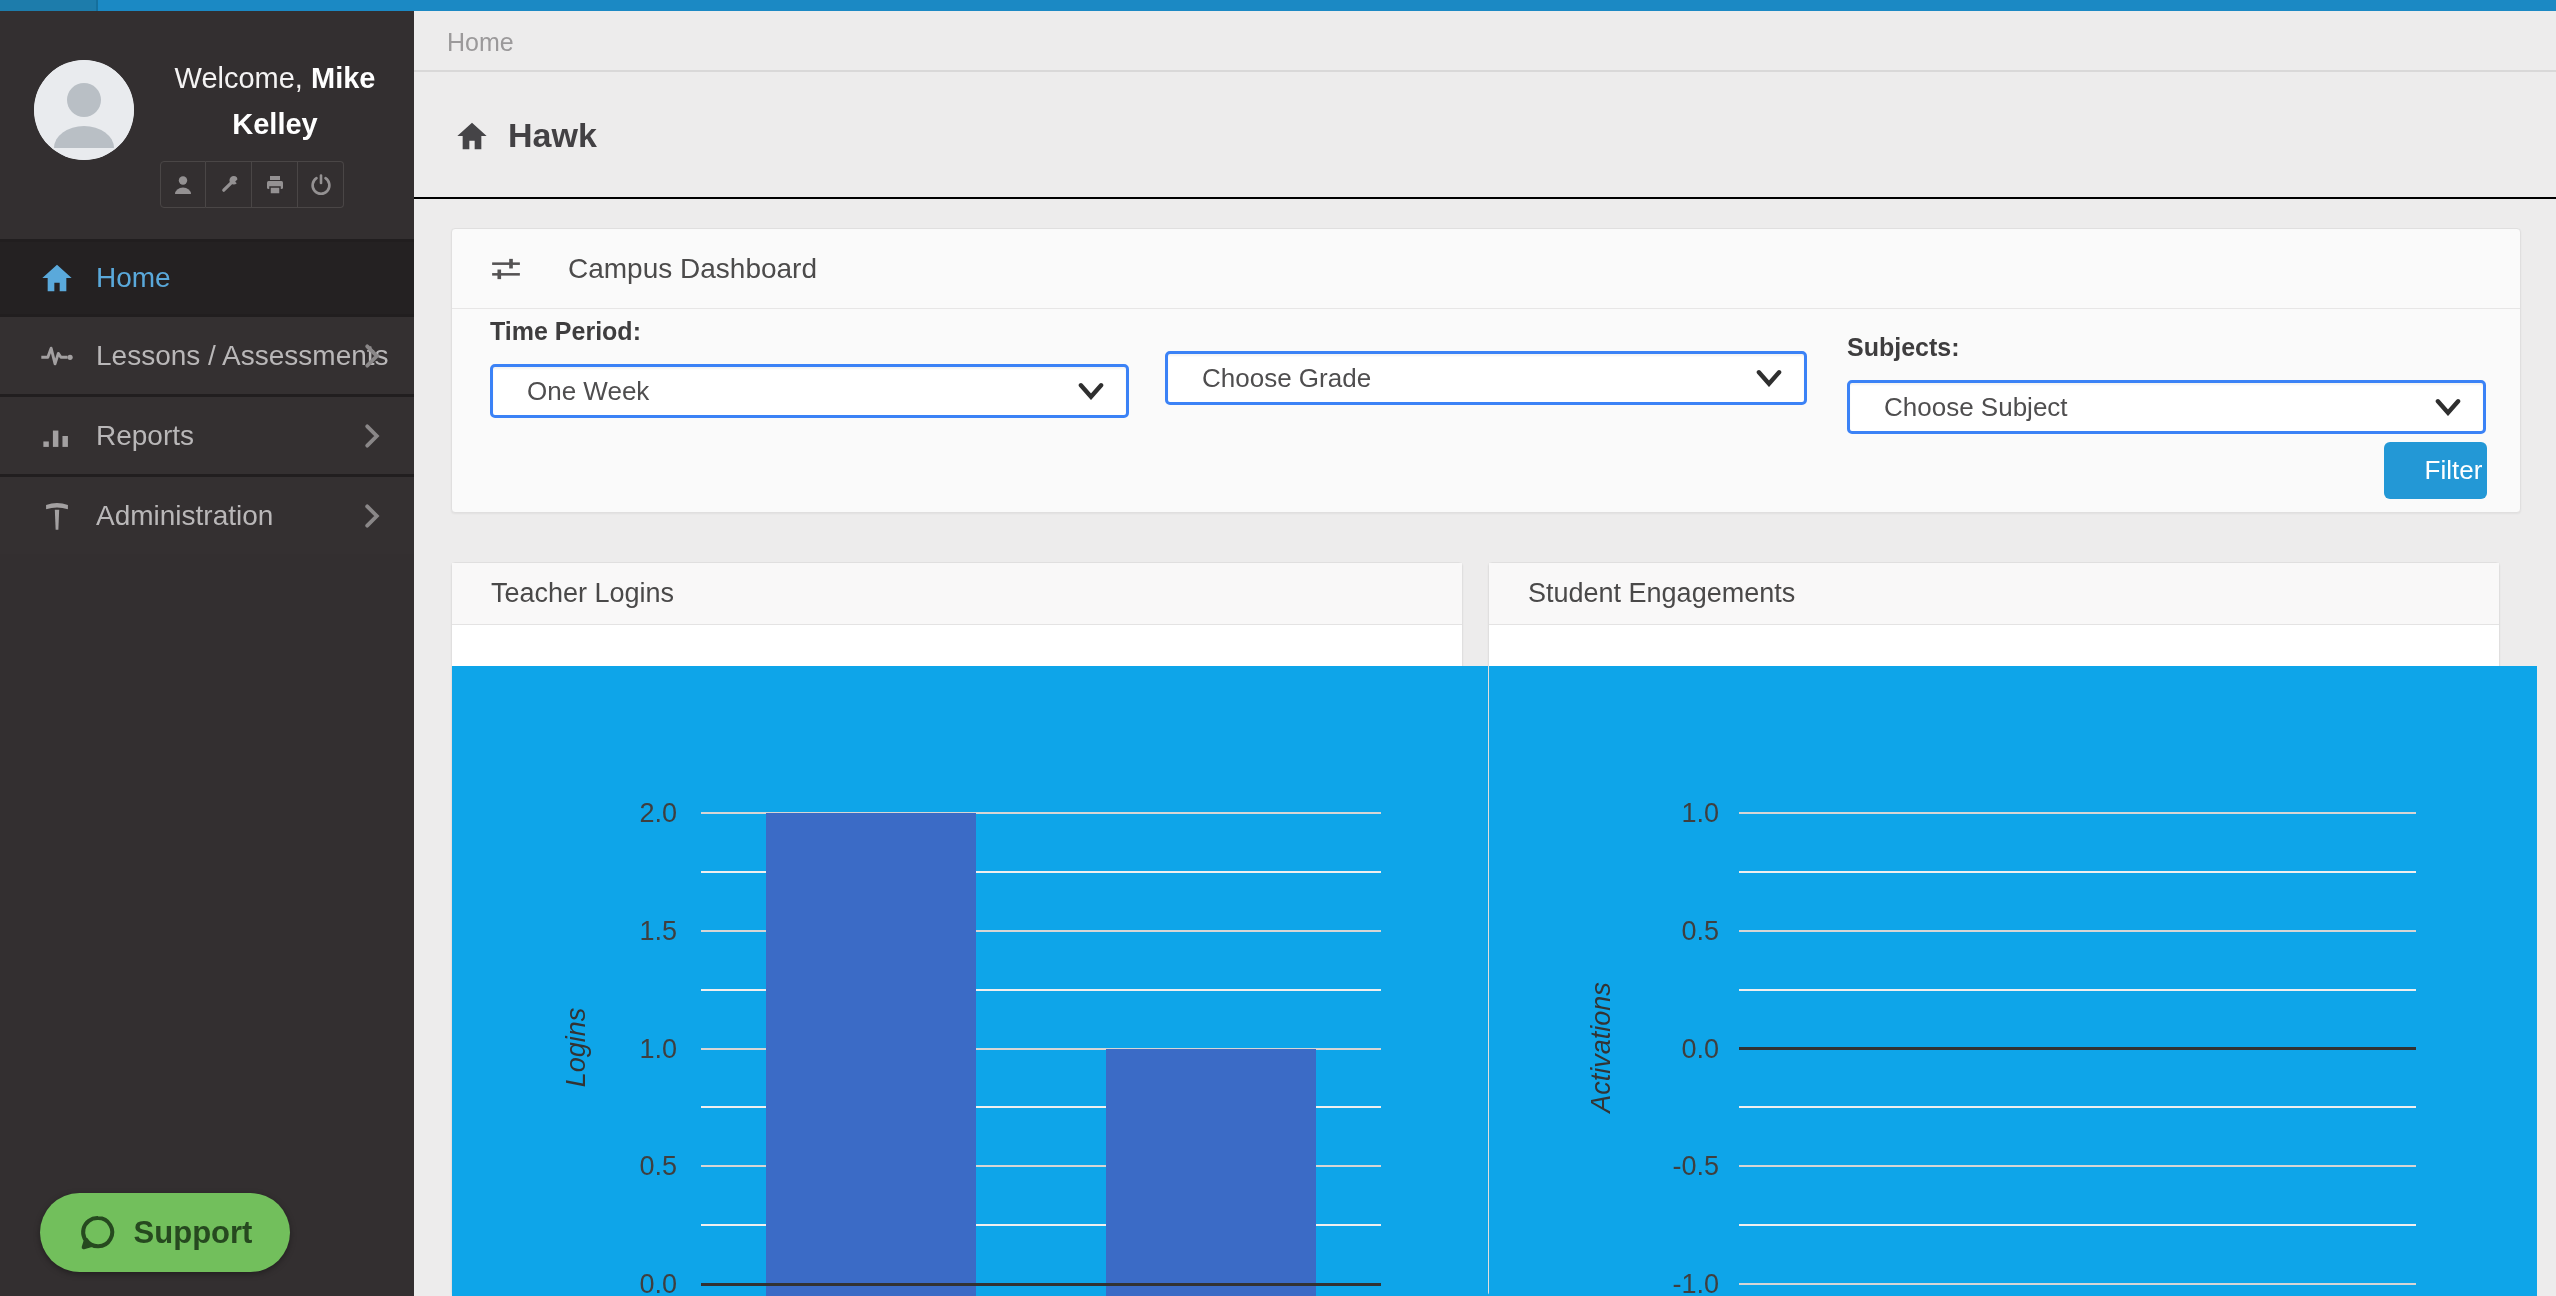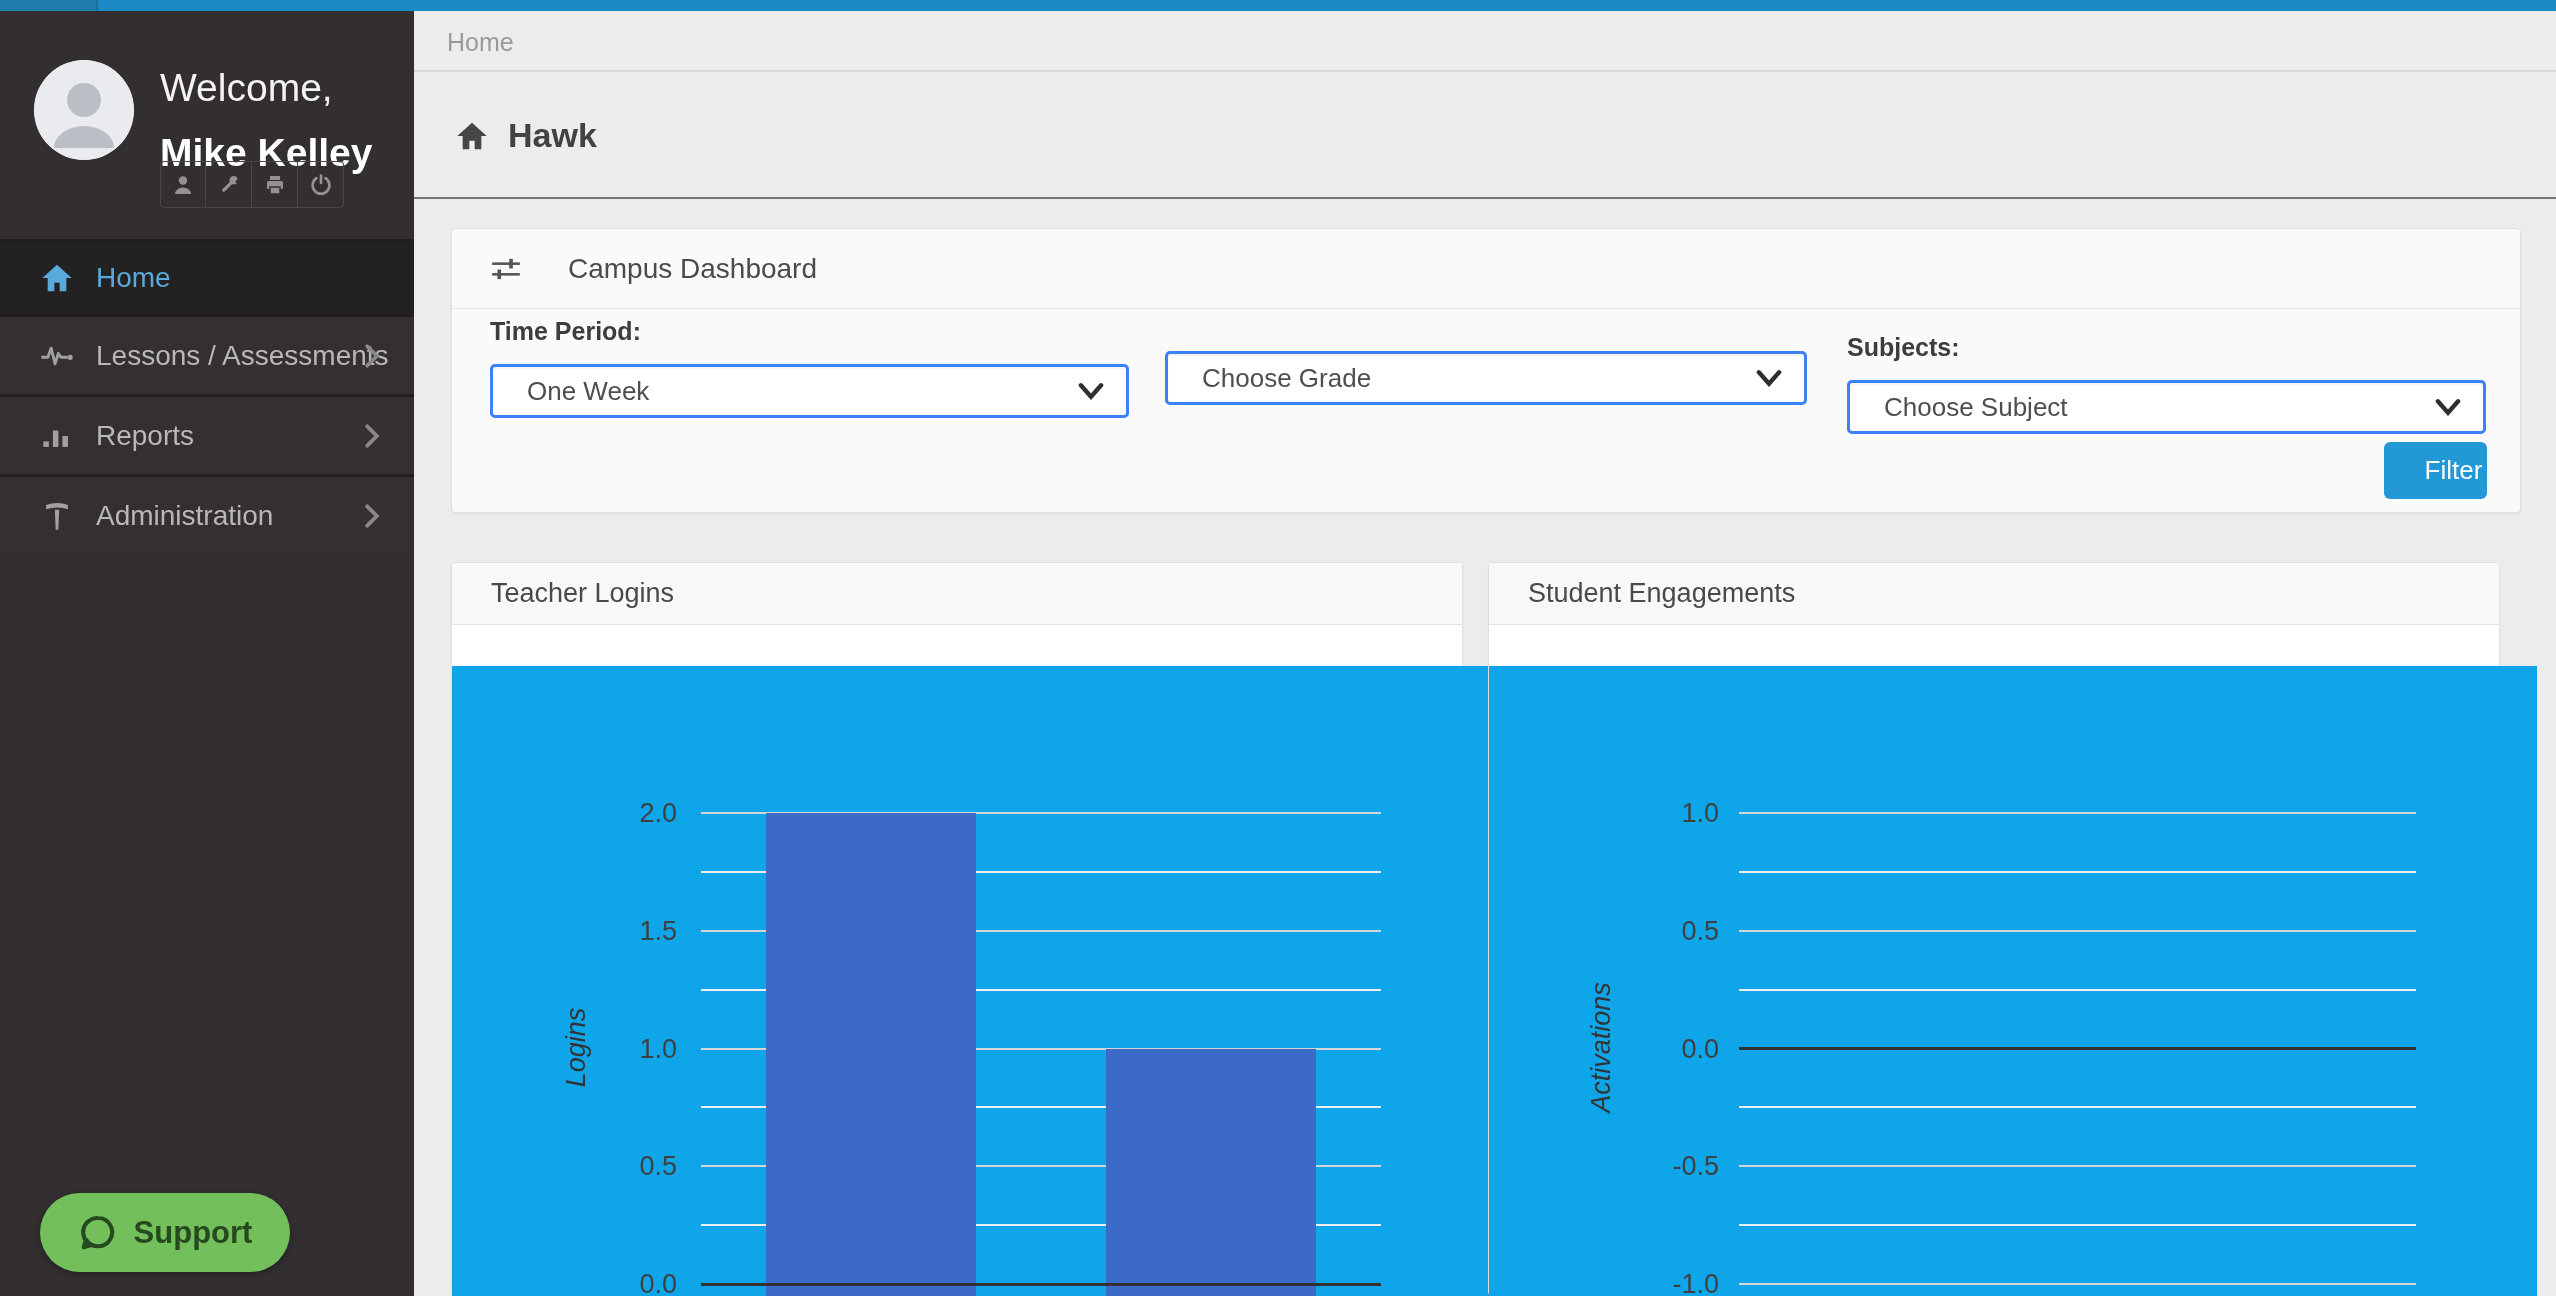--- a/index.html
+++ b/index.html
@@ -7,40 +7,40 @@
   body { font-family: "Liberation Sans", sans-serif; background:#edecec; overflow:hidden; }
   #app { position:relative; width:2556px; height:1296px; overflow:hidden; background:#edecec; }
 
   
   .topbar { position:absolute; left:0; top:0; width:2556px; height:11px; background:#1b89c4; }
   .topbar-left { position:absolute; left:0; top:0; width:98px; height:11px; background:#1d7cab; border-right:2px solid #156f9c; }
 
   
   .sidebar { position:absolute; left:0; top:11px; width:414px; height:1285px; background:#332f30; }
   .avatar { position:absolute; left:34px; top:49px; width:100px; height:100px; border-radius:50%; background:#e9ebee; overflow:hidden; }
-  .welcome { position:absolute; left:160px; top:44px; width:230px; color:#f4f3f3; font-size:39px; line-height:65px; font-weight:300; }
+  .welcome { position:absolute; left:160px; top:44px; width:230px; color:#f4f3f3; font-size:29px; line-height:46px; font-weight:300;text-align:center; }
   .welcome b { color:#ffffff; font-weight:bold; }
   .user-toolbar { position:absolute; left:160px; top:150px; display:flex; }
   .user-toolbar .tbtn { width:46px; height:47px; border:1px solid #4a4646; border-left-width:0; display:flex; align-items:center; justify-content:center; background:transparent; cursor:pointer; }
   .user-toolbar .tbtn:first-child { border-left-width:1px; border-radius:4px 0 0 4px; }
   .user-toolbar .tbtn:last-child { border-radius:0 4px 4px 0; }
   .nav { position:absolute; left:0; top:228px; width:414px; }
   .nav-item { position:relative; width:414px; height:80px; background:#343031; border-top:3px solid #211e1f; display:flex; align-items:center; cursor:pointer; }
   .nav-item.active { background:#242122; height:75px; }
   .nav-item .nicon { width:34px; margin-left:40px; display:flex; justify-content:center; }
   .nav-item .nlabel { margin-left:22px; font-size:28px; color:#b9b7b8; font-weight:300; }
   .nav-item.active .nlabel { color:#5aa9db; }
   .nav-item .chev { position:absolute; right:34px; top:50%; transform:translateY(-50%); }
   .support-btn { position:absolute; left:40px; top:1182px; width:250px; height:79px; background:#72bf5c; border:none; border-radius:40px; display:flex; align-items:center; justify-content:center; gap:16px; cursor:pointer; box-shadow:0 2px 6px rgba(0,0,0,.35); }
   .support-btn .slabel { color:#26491f; font-size:31px; font-weight:bold; }
 
   
   .breadcrumb-bar { position:absolute; left:414px; top:11px; width:2142px; height:61px; border-bottom:2px solid #d9d8d8; }
   .breadcrumb-bar .crumb { position:absolute; left:33px; top:17px; font-size:25px; color:#9b999a; font-weight:300; }
-  .page-header { position:absolute; left:414px; top:72px; width:2142px; height:127px; border-bottom:2px solid #737373; }
+  .page-header { position:absolute; left:414px; top:72px; width:2142px; height:127px; border-bottom:2px solid #000000; }
   .page-title { position:absolute; left:42px; top:44px; display:flex; align-items:center; gap:20px; }
   .page-title .ptext { font-size:34px; font-weight:bold; color:#434144; }
 
   .panel { position:absolute; background:#ffffff; border:1px solid #e0dfdf; border-radius:4px; box-shadow:0 1px 2px rgba(0,0,0,.05); }
   
   .filter-panel { left:451px; top:228px; width:2070px; height:285px; background:#fafafa; }
   .filter-panel .phead { position:relative; height:80px; border-bottom:1px solid #e7e6e6; display:flex; align-items:center; }
   .filter-panel .phead .ptitle { margin-left:46px; font-size:28px; color:#4c4b4b; font-weight:300; }
   .fgroup { position:absolute; }
   .fgroup .flabel { font-size:25px; font-weight:bold; color:#3e3d3e; }

